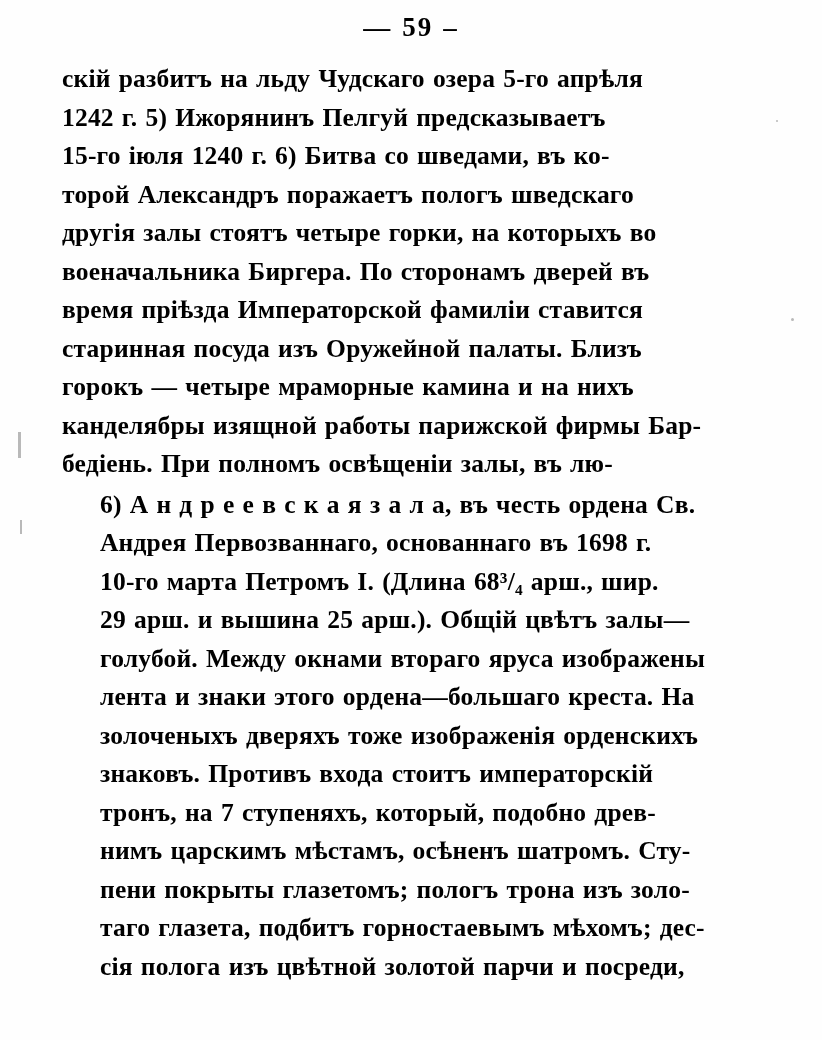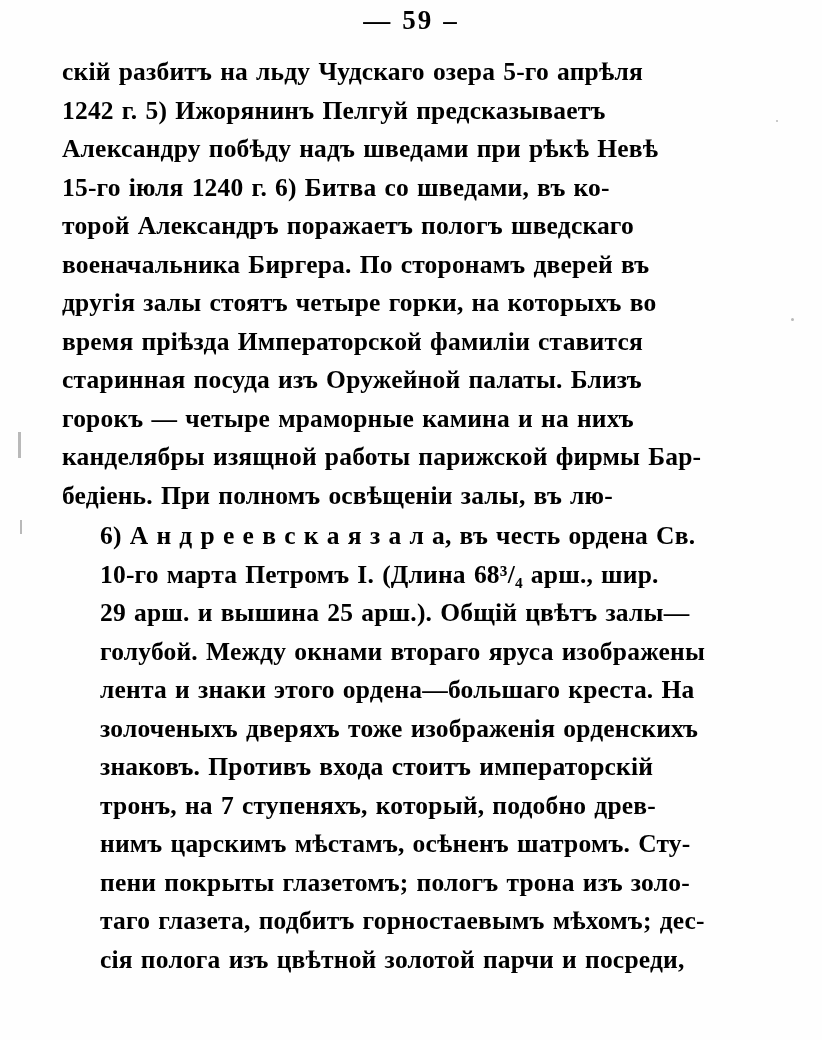--- a/index.html
+++ b/index.html
@@ -24,21 +24,21 @@
   .mark-left-1 { left: 18px; top: 432px; width: 3px; height: 26px; }
   .mark-left-2 { left: 20px; top: 520px; width: 2px; height: 14px; }
   .mark-right-1 { right: 28px; top: 318px; width: 3px; height: 3px; border-radius: 50%; }
   .mark-right-2 { right: 44px; top: 120px; width: 2px; height: 2px; border-radius: 50%; }
 
   .page-number {
     text-align: center;
     font-size: 27px;
     font-weight: bold;
     letter-spacing: 2px;
-    padding-top: 3px;
+    padding-top: 10px;
     height: 34px;
     line-height: 34px;
     font-family: "Liberation Serif", "DejaVu Serif", serif;
   }
   .page-number .dash {
     font-weight: bold;
     padding: 0 10px;
   }
   .body-text {
     margin: 16px 58px 0 62px;
@@ -88,33 +88,30 @@
   <div class="body-text">
 
     <p class="para">
       <span class="line j">
           <span>скій разбитъ на льду Чудскаго озера 5-го апрѣля</span>
         </span>
       <span class="line j">
           <span>1242 г. 5) Ижорянинъ Пелгуй предсказываетъ</span>
         </span>
       <span class="line j">
-          <span>Александру побѣду надъ шведами при рѣкѣ Невѣ</span>
-        </span>
-      <span class="line j">
           <span>15-го іюля 1240 г. 6) Битва со шведами, въ ко-</span>
         </span>
       <span class="line j">
           <span>торой Александръ поражаетъ пологъ шведскаго</span>
         </span>
       <span class="line j">
-          <span>военачальника Биргера. По сторонамъ дверей въ</span>
+          <span>другія залы стоятъ четыре горки, на которыхъ во</span>
         </span>
       <span class="line j">
-          <span>другія залы стоятъ четыре горки, на которыхъ во</span>
+          <span>военачальника Биргера. По сторонамъ дверей въ</span>
         </span>
       <span class="line j">
           <span>время пріѣзда Императорской фамиліи ставится</span>
         </span>
       <span class="line j">
           <span>старинная посуда изъ Оружейной палаты. Близъ</span>
         </span>
       <span class="line j">
           <span>горокъ — четыре мраморные камина и на нихъ</span>
         </span>
@@ -122,20 +119,23 @@
           <span>канделябры изящной работы парижской фирмы Бар-</span>
         </span>
       <span class="line j">
           <span>бедіень. При полномъ освѣщеніи залы, въ лю-</span>
         </span>
     </p>
 
     <p class="para indent">
       <span class="line j">
           <span>6) А н д р е е в с к а я  з а л а, въ честь ордена Св.</span>
+        </span>
+      <span class="line j">
+          <span>Андрея Первозваннаго, основаннаго въ 1698 г.</span>
         </span>
       <span class="line j">
           <span>10-го марта Петромъ I. (Длина 68³/₄ арш., шир.</span>
         </span>
       <span class="line j">
           <span>29 арш. и вышина 25 арш.). Общій цвѣтъ залы—</span>
         </span>
       <span class="line j">
           <span>голубой. Между окнами втораго яруса изображены</span>
         </span>

